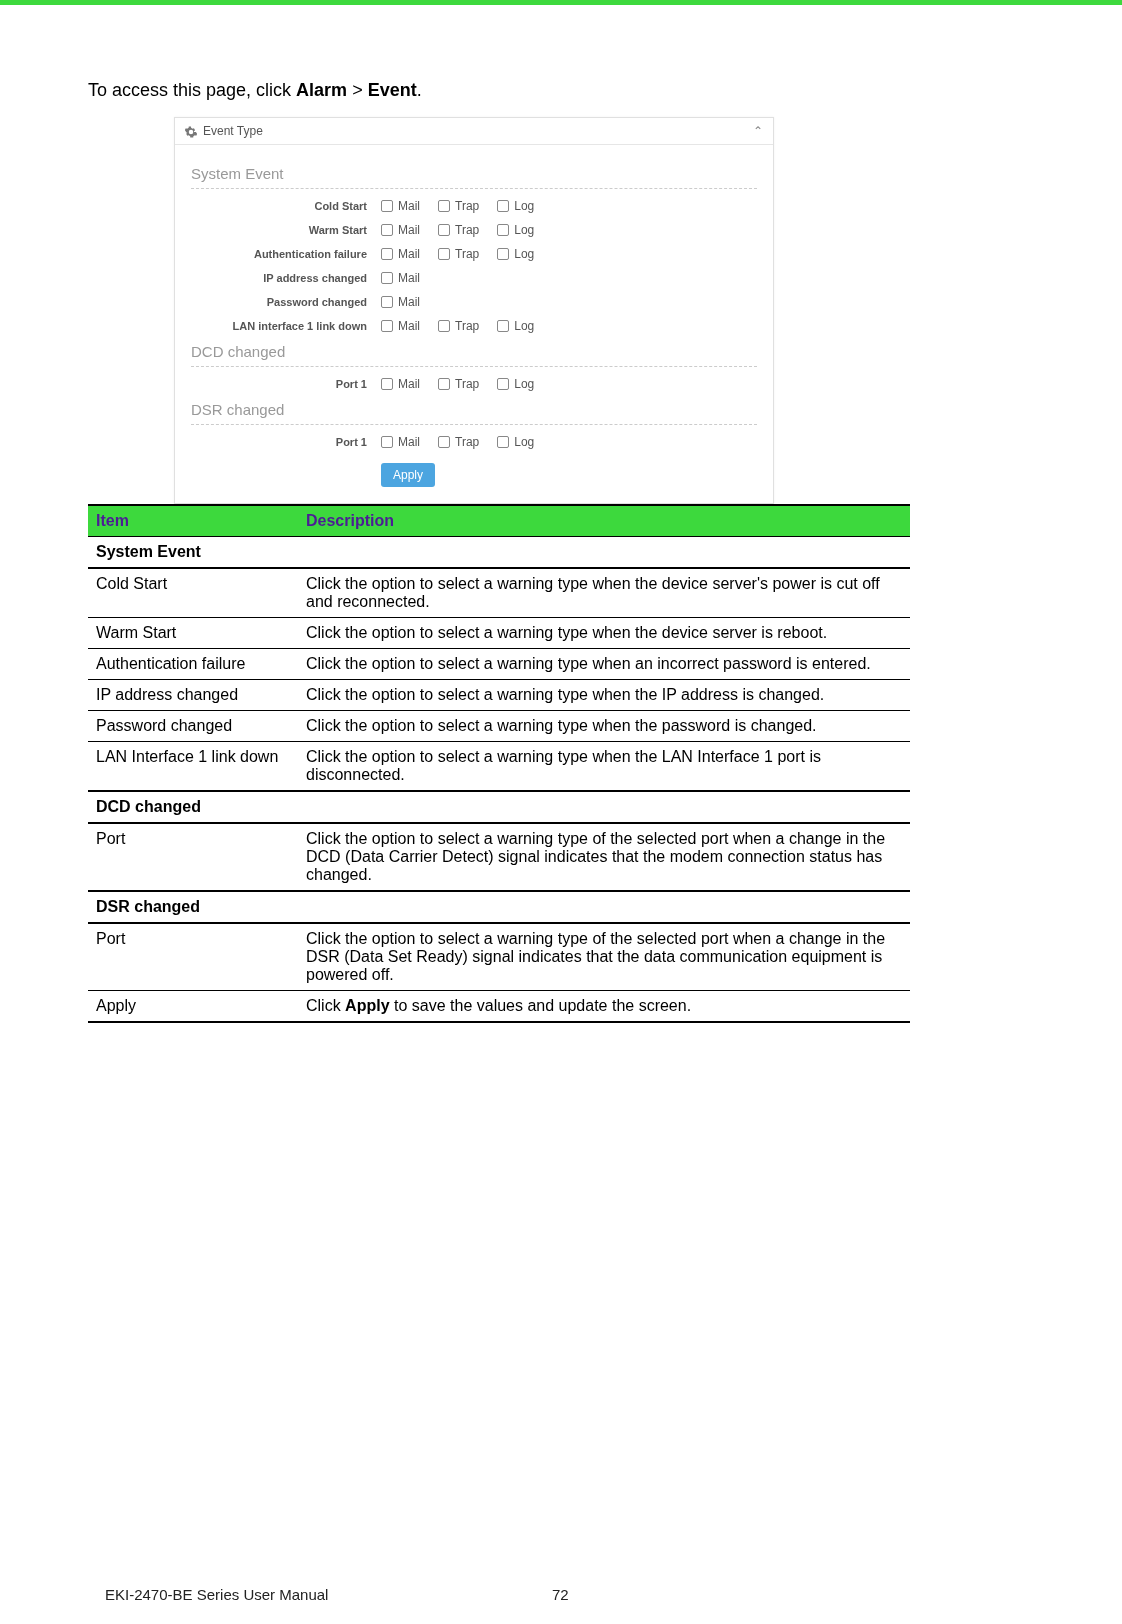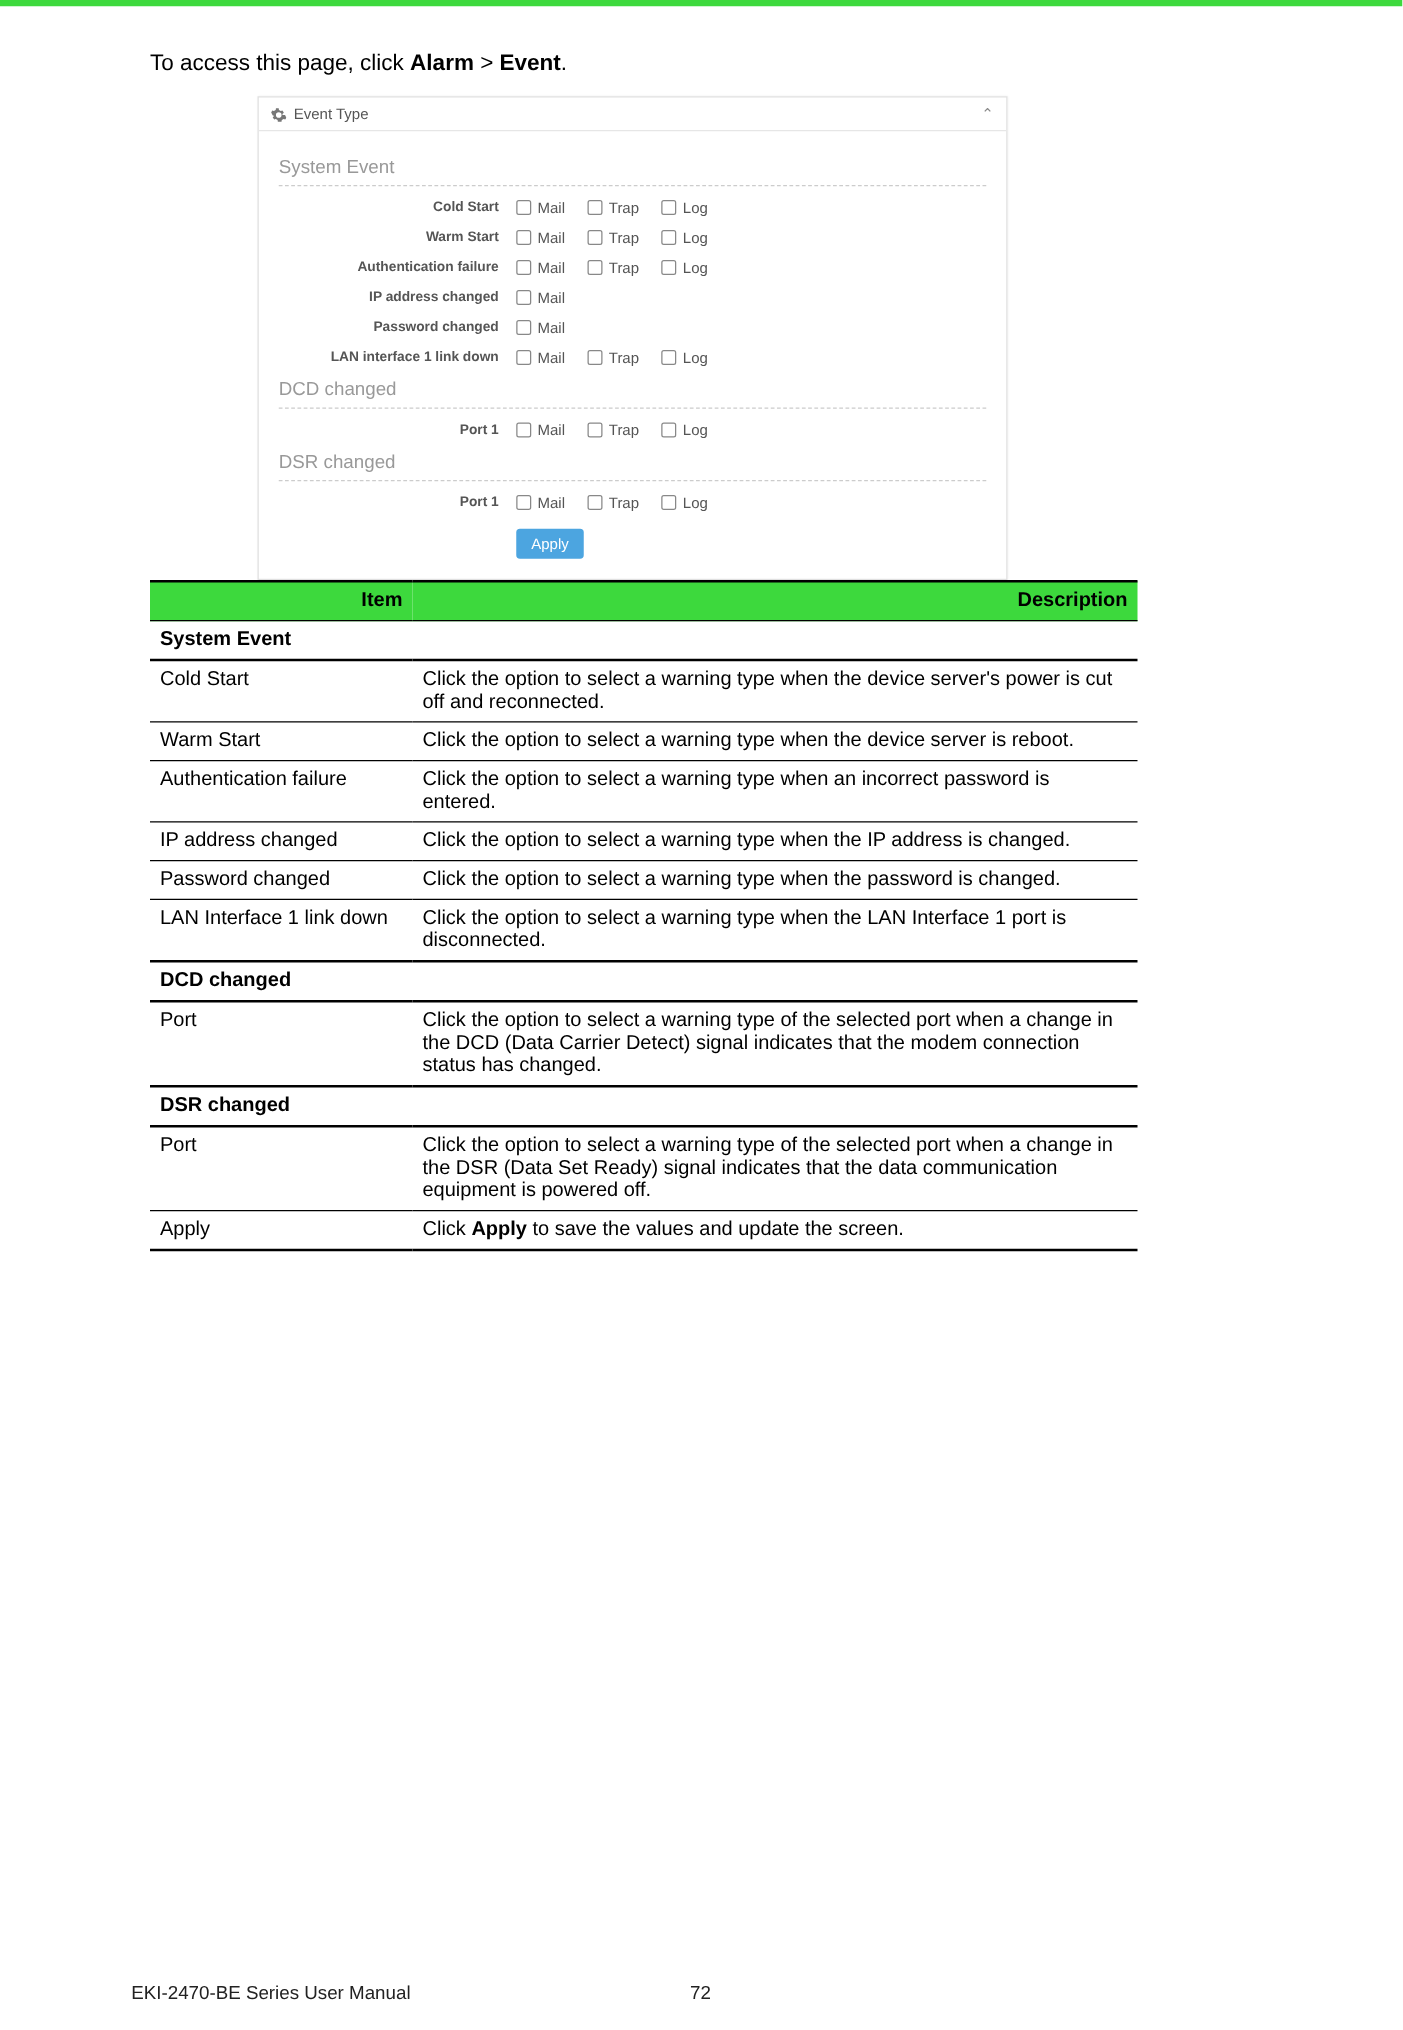--- a/index.html
+++ b/index.html
@@ -12,22 +12,23 @@
       color: #000;
     }
     .top-green-bar {
       position: absolute;
       top: 0; left: 0; right: 0;
       height: 5px;
       background: #3dd93d;
     }
     .content {
       padding-top: 40px;
-      padding-left: 120px;
+      padding-left: 88px;
       padding-right: 212px;
+      margin-top: 40px;
     }
     .intro-text {
       font-size: 18px;
       margin-bottom: 16px;
     }
     .intro-text b { font-weight: bold; }
 
     
     .figure-panel {
       width: 600px;
@@ -124,28 +125,28 @@
     }
 
     
     .desc-table {
       width: 100%;
       border-collapse: collapse;
       font-size: 16px;
     }
     .desc-table th {
       background: #3dd93d;
-      text-align: right;
+      text-align: left;
       font-weight: bold;
       padding: 6px 8px;
       border: 1px solid #000;
       border-left: none;
       border-right: none;
       border-top: 2px solid #000;
-      color: #000000;
+      color: #4c1d95;
     }
     .desc-table td {
       padding: 6px 8px;
       border-bottom: 1px solid #000;
       vertical-align: top;
     }
     .desc-table td.item-col { width: 210px; }
     .desc-table tr.section-row td {
       font-weight: bold;
       border-bottom: 2px solid #000;

